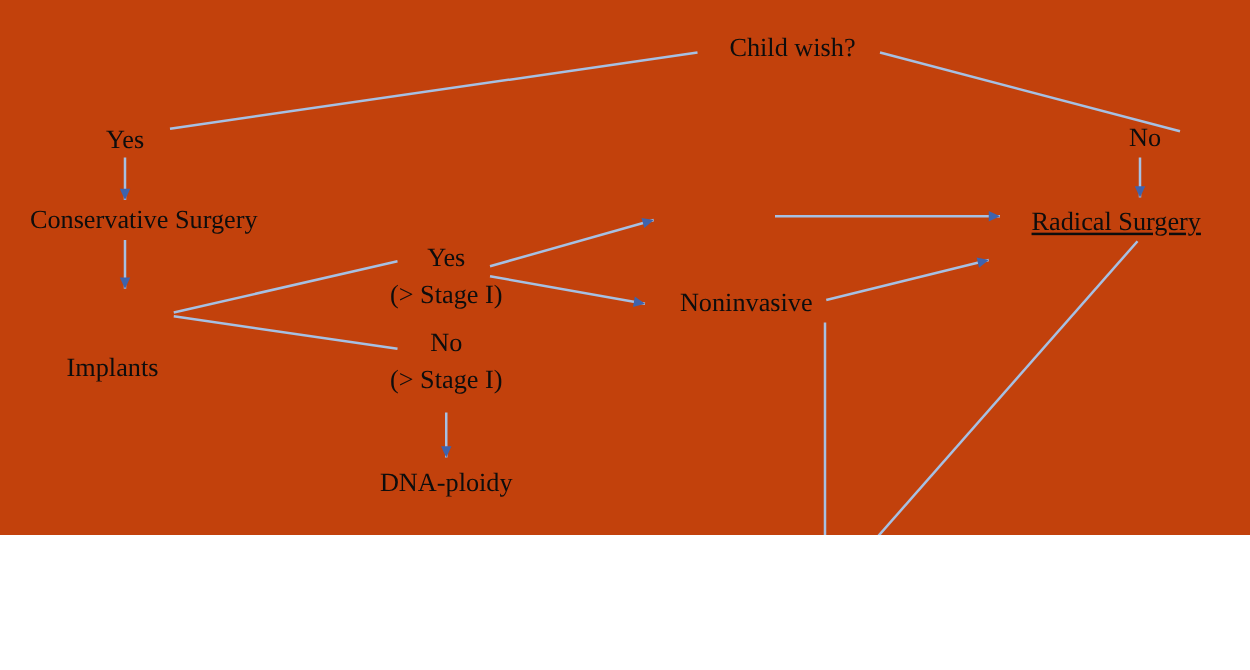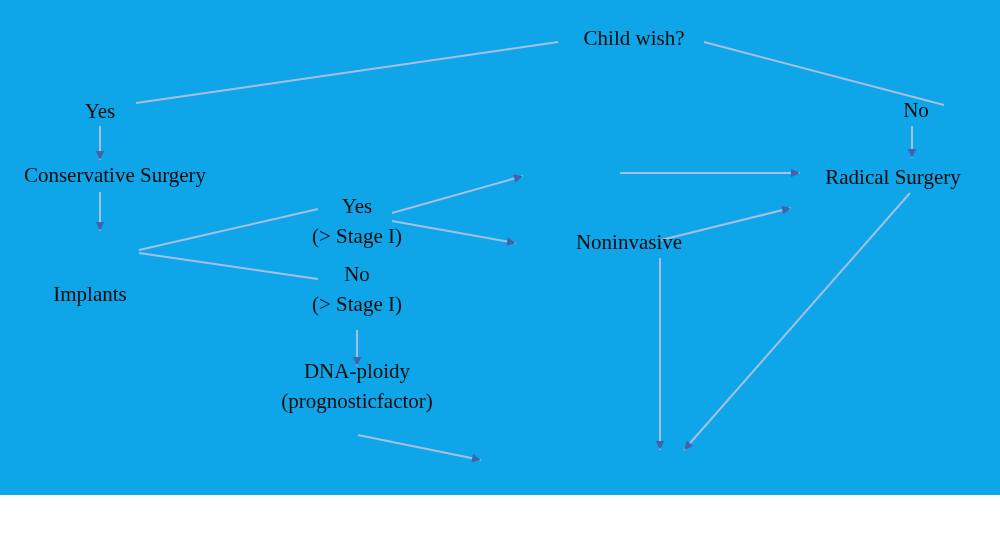--- a/index.html
+++ b/index.html
@@ -3,22 +3,22 @@
 <meta charset="utf-8">
 <style>
   html, body {
     margin: 0;
     padding: 0;
     background: #ffffff;
   }
   #canvas {
     position: relative;
     width: 1000px;
-    height: 495px;
-    background: #0ea5e9;
+    height: 428px;
+    background: #c2410c;
     overflow: hidden;
     font-family: "Liberation Serif", "DejaVu Serif", serif;
   }
   #edges {
     position: absolute;
     left: 0;
     top: 0;
     width: 1000px;
     height: 536px;
     pointer-events: none;
@@ -108,37 +108,36 @@
       </div>
       <div class="node" style="left: 100px; top: 112px;">
         <span class="ln">Yes</span>
       </div>
       <div class="node" style="left: 916px; top: 111px;">
         <span class="ln">No</span>
       </div>
       <div class="node" style="left: 115px; top: 176px;">
         <span class="ln">Conservative Surgery</span>
       </div>
-      <div class="node" style="left: 893px; top: 178px;">
+      <div class="node" style="left: 893px; top: 178px; text-decoration: underline;">
         <span class="ln">Radical Surgery</span>
       </div>
       <div class="node" style="left: 90px; top: 249px; margin-top: 46px;">
         <span class="ln">Implants</span>
       </div>
       <div class="node two-line" style="left: 357px; top: 221px;">
         <span class="ln">Yes</span>
         <span class="ln">(&gt; Stage I)</span>
       </div>
       <div class="node two-line" style="left: 357px; top: 289px;">
         <span class="ln">No</span>
         <span class="ln">(&gt; Stage I)</span>
       </div>
-      <div class="node" style="left: 597px; top: 243px; margin-left: 32px;">
+      <div class="node" style="left: 597px; top: 243px;">
         <span class="ln">Noninvasive</span>
       </div>
       <div class="node two-line" style="left: 357px; top: 386px;">
         <span class="ln">DNA-ploidy</span>
-        <span class="ln">(prognosticfactor)</span>
       </div>
       <div class="node two-line" style="left: 632px; top: 505px;">
       </div>
     </div>
 </div>
 
 </body></html>

